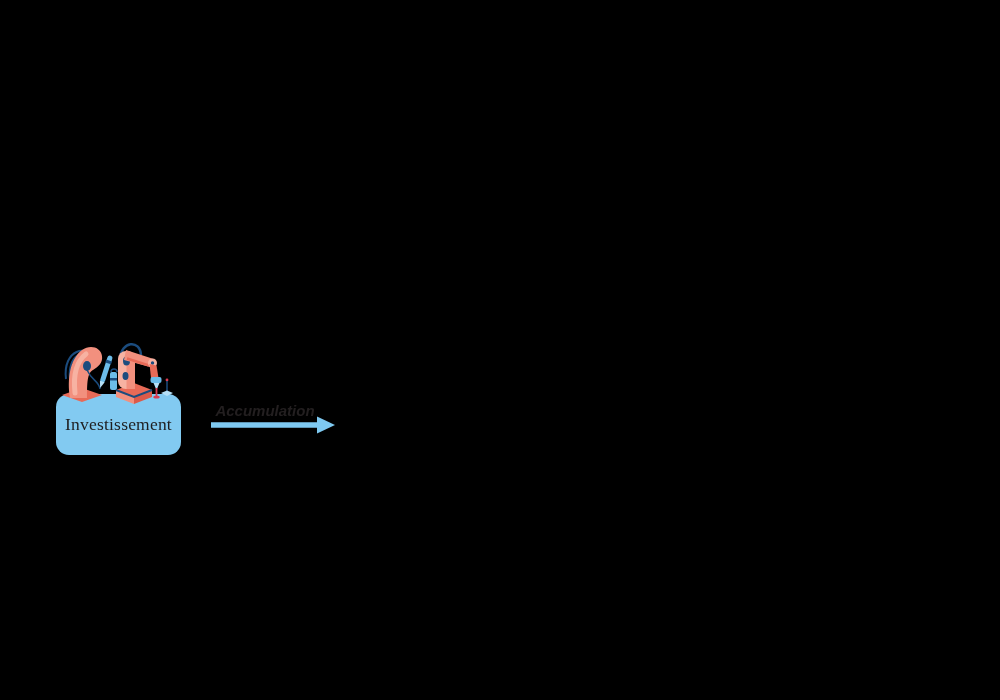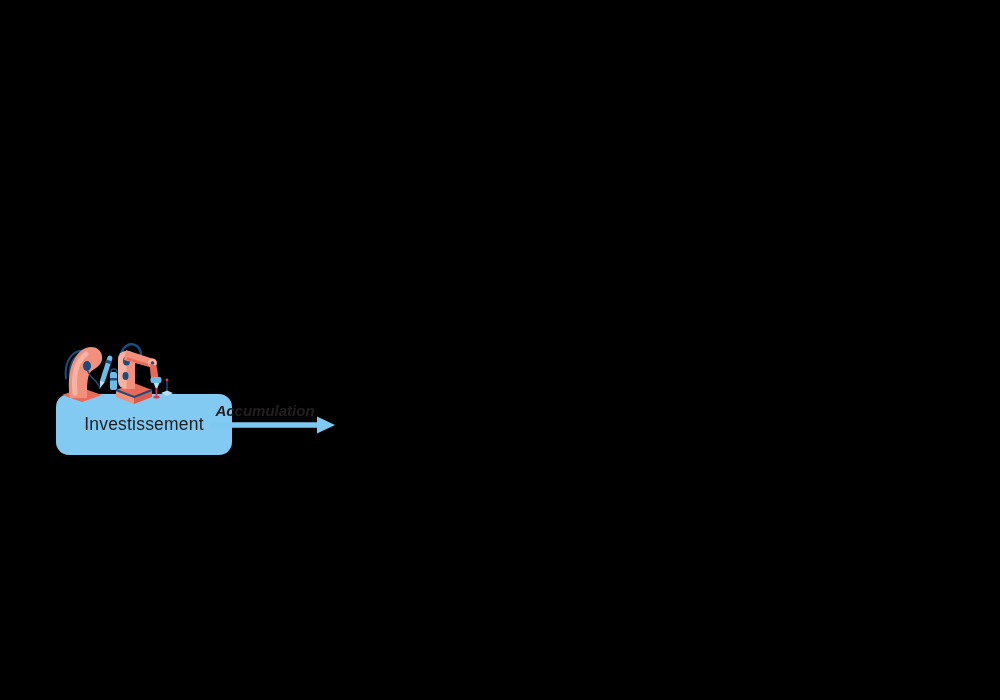--- a/index.html
+++ b/index.html
@@ -6,24 +6,24 @@
   body {
     width: 1000px; height: 700px;
     background: var(--background, #000);
     font-family: "Liberation Sans", sans-serif;
     position: relative; overflow: hidden;
   }
   .stage { position: absolute; inset: 0; }
 
   .node-box {
     position: absolute; left: 56px; top: 394px;
-    width: 176px; height: 61px;
+    width: 125px; height: 61px;
     background: var(--node-fill, #82CAF1);
     border-radius: 13px;
-    display: flex; align-items: center; justify-content: center;
+    display: flex; align-items: center; justify-content: center; font-family: Liberation Serif, serif;
   }
   .node-label {
     font-size: 17.5px;
     color: var(--node-text, #1E1E20);
     letter-spacing: 0.2px;
   }
 
   .illustration {
     position: absolute; left: 56px; top: 335px;
     width: 120px; height: 70px;

